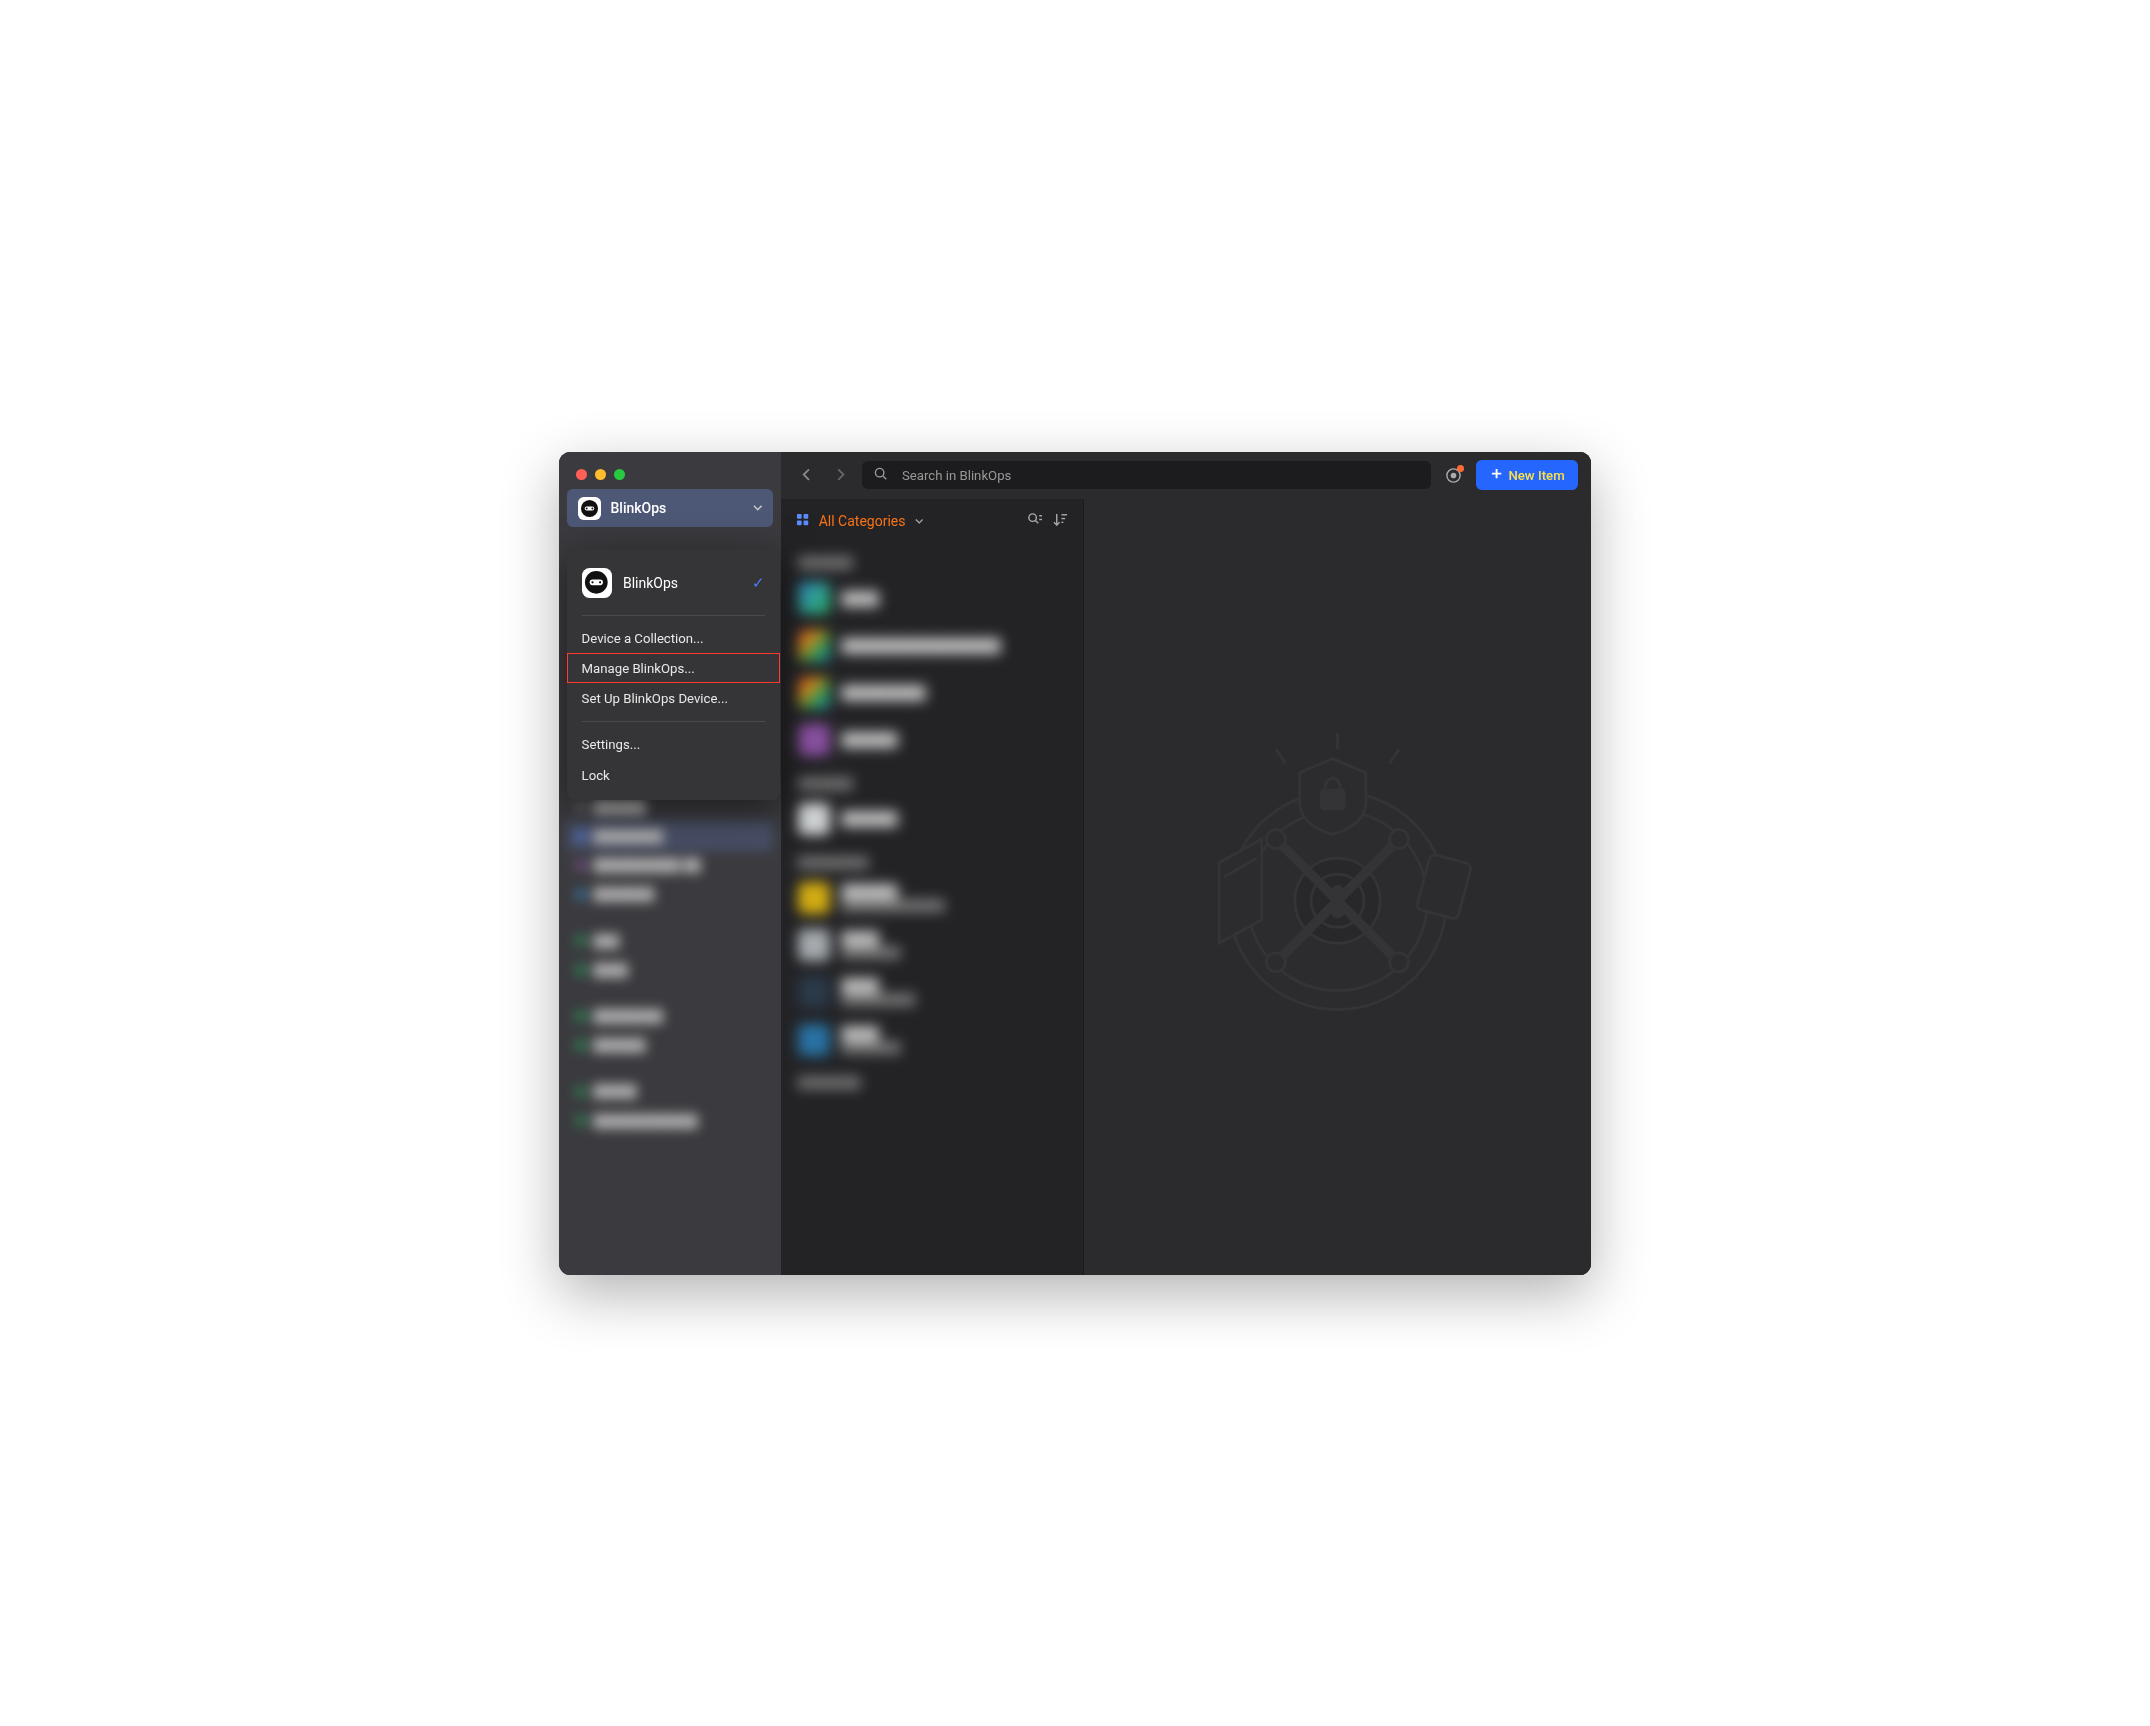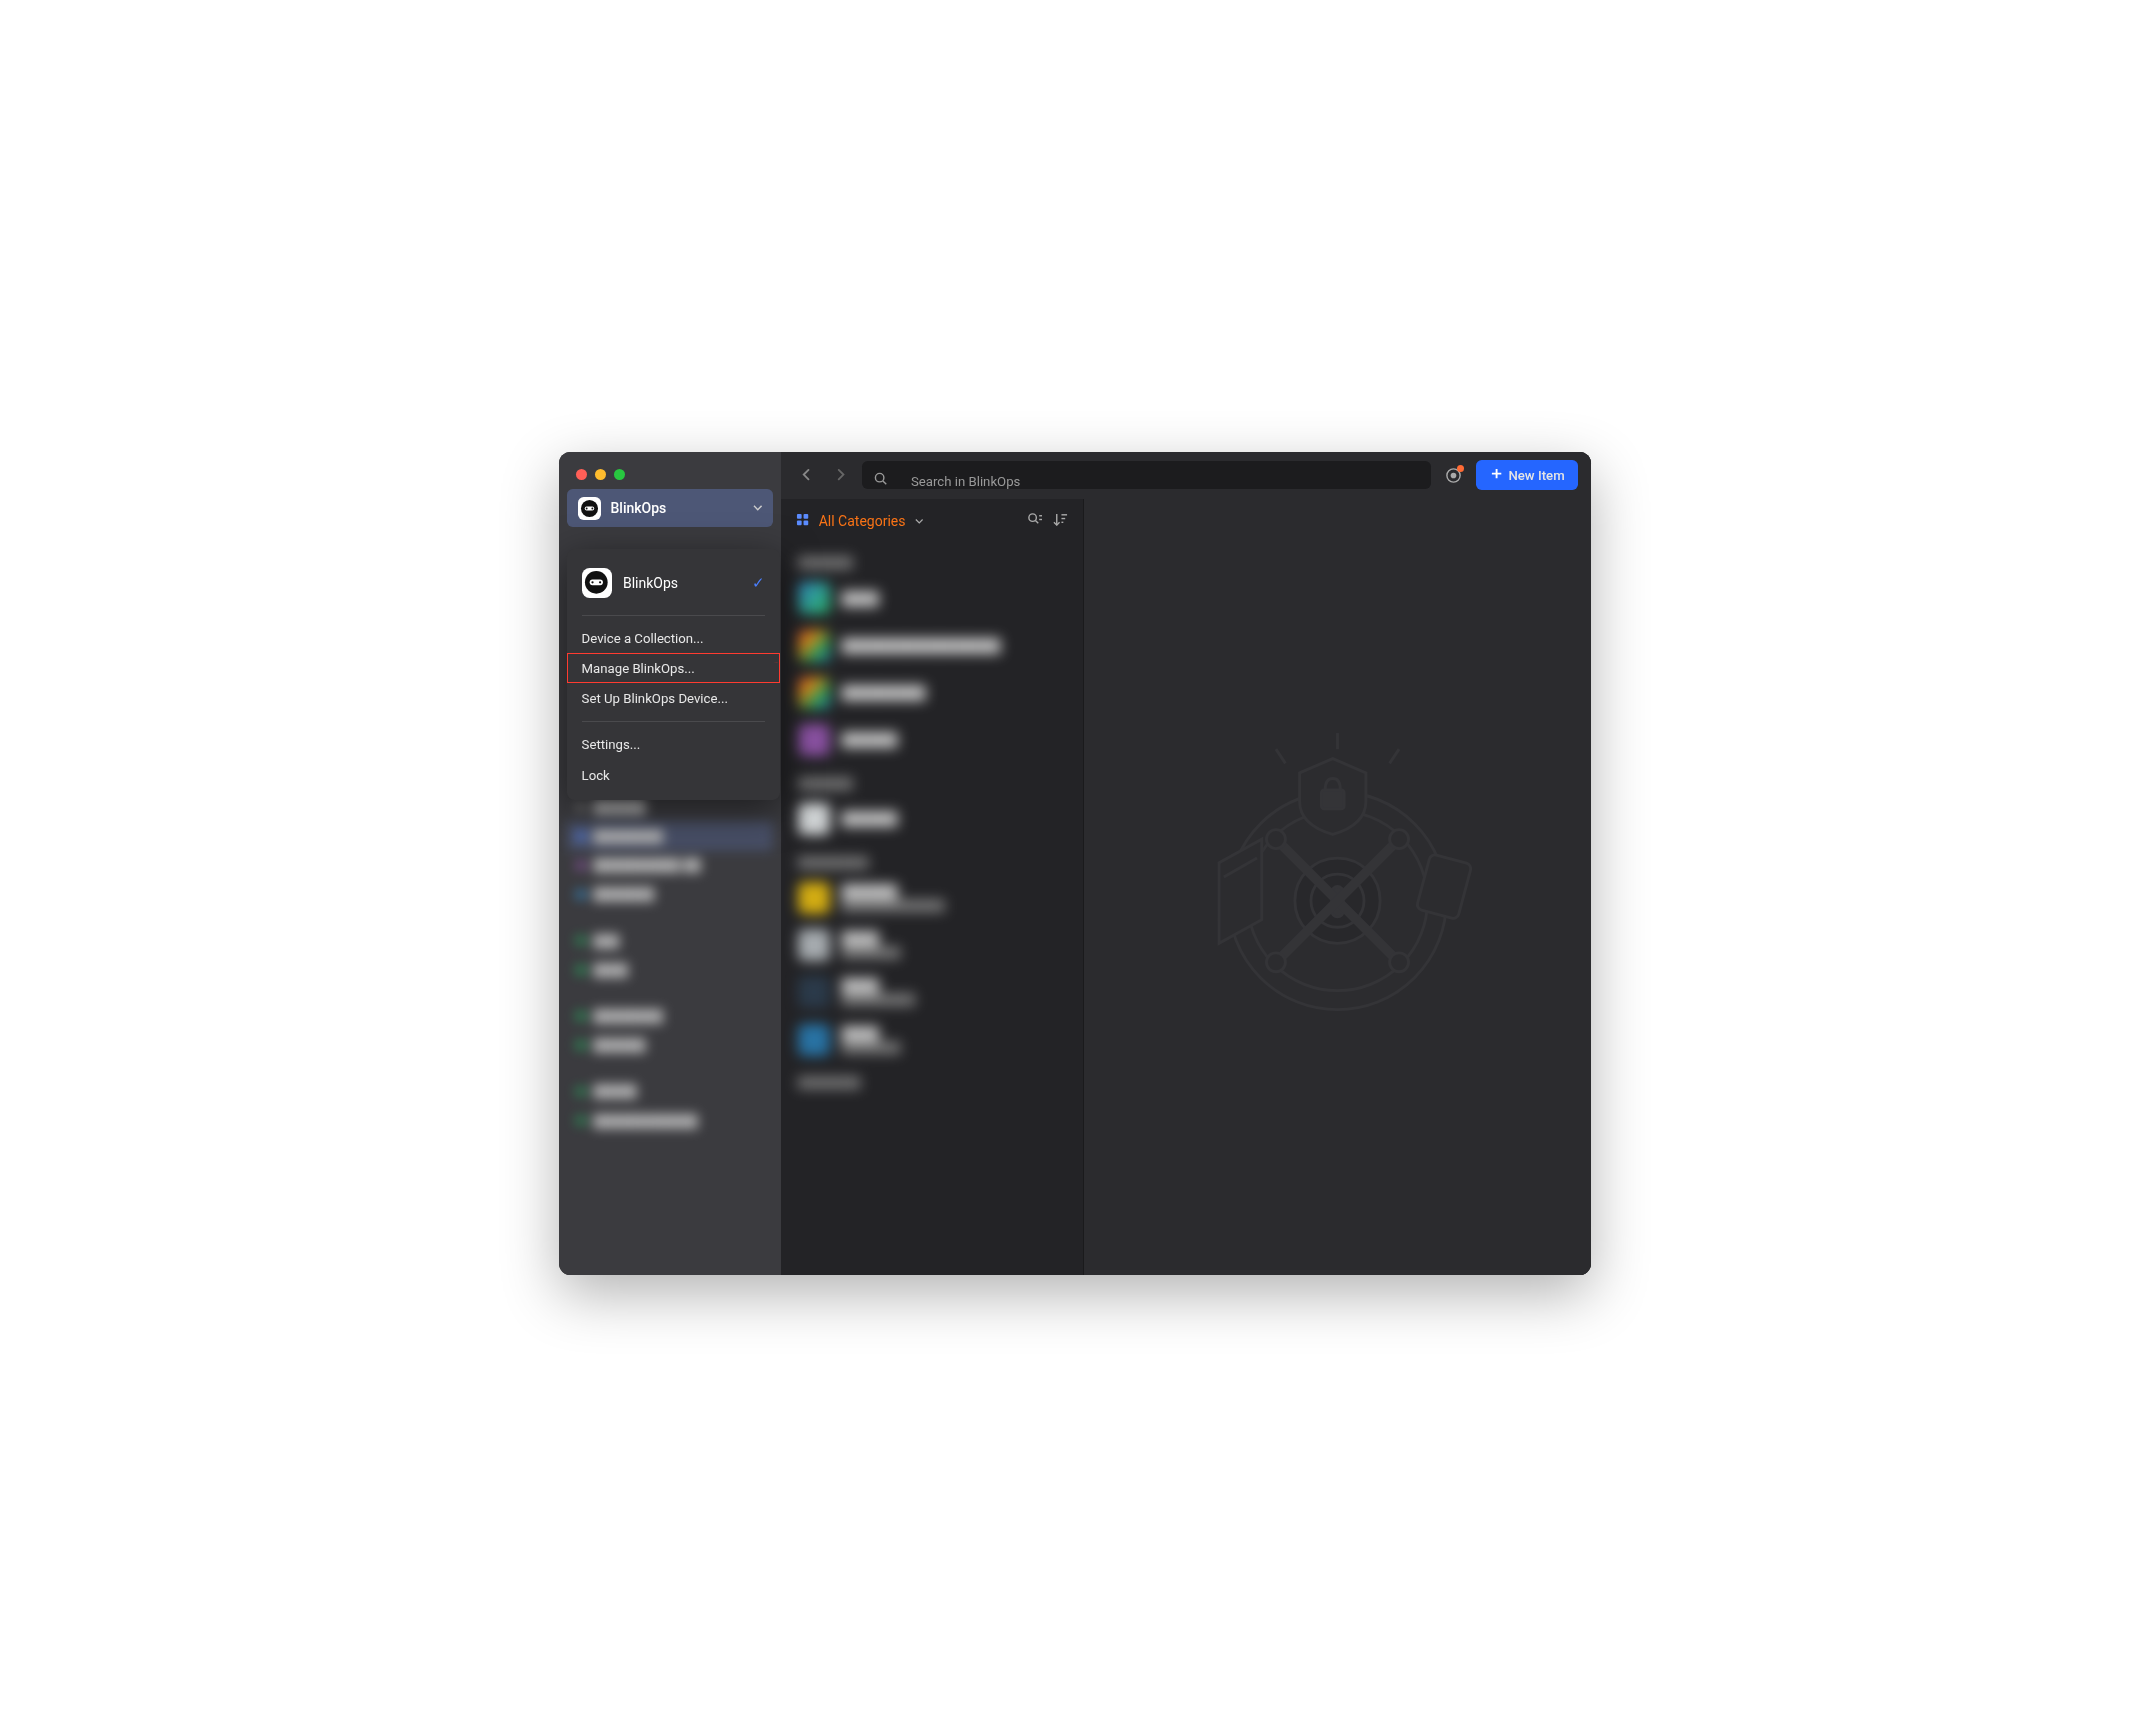--- a/index.html
+++ b/index.html
@@ -189,23 +189,23 @@
   color: #888;
   cursor: pointer;
   font-size: 15px;
 }
 .search-bar {
   flex: 1;
   height: 28px;
   background: #1c1c1e;
   border-radius: 5.7px;
   display: flex;
-  align-items: flex-end;
+  align-items: center;
   padding: 0 11.4px;
-  gap: 24px;
+  gap: 15px;
   color: #999;
 }
 .search-bar input {
   flex: 1;
   background: transparent;
   border: none;
   outline: none;
   color: #ddd;
   font-size: 13.2px;
 }
@@ -225,21 +225,21 @@
   position: absolute;
   top: 2.8px;
   right: 2.8px;
   width: 7.6px;
   height: 7.6px;
   background: #ff6b35;
   border-radius: 50%;
 }
 .new-item-btn {
   background: #2566ff;
-  color: #e5e5e5;
+  color: #fde047;
   border: none;
   border-radius: 5.7px;
   padding: 6.6px 13.2px;
   font-size: 13.2px;
   font-weight: 500;
   display: flex;
   align-items: center;
   gap: 5.7px;
   cursor: pointer;
 }

